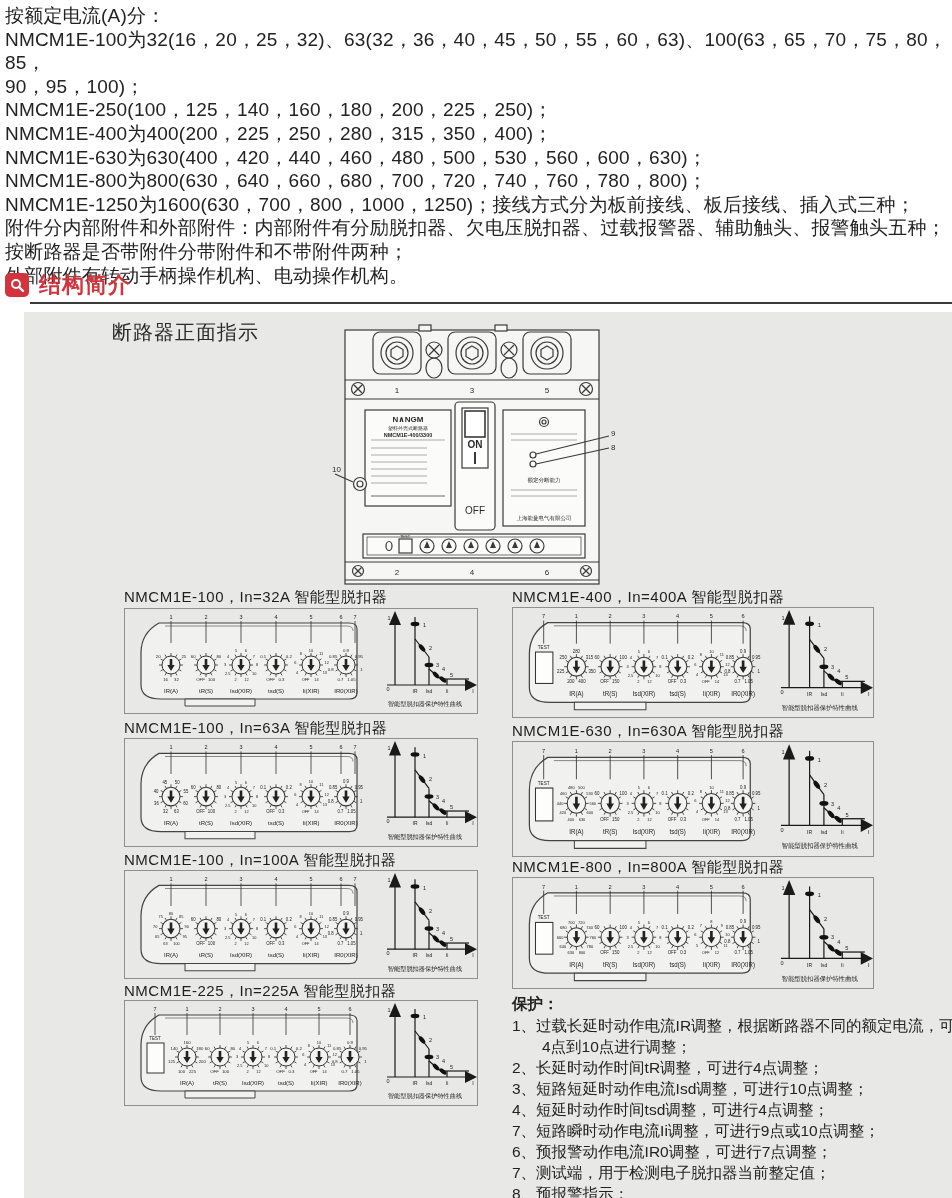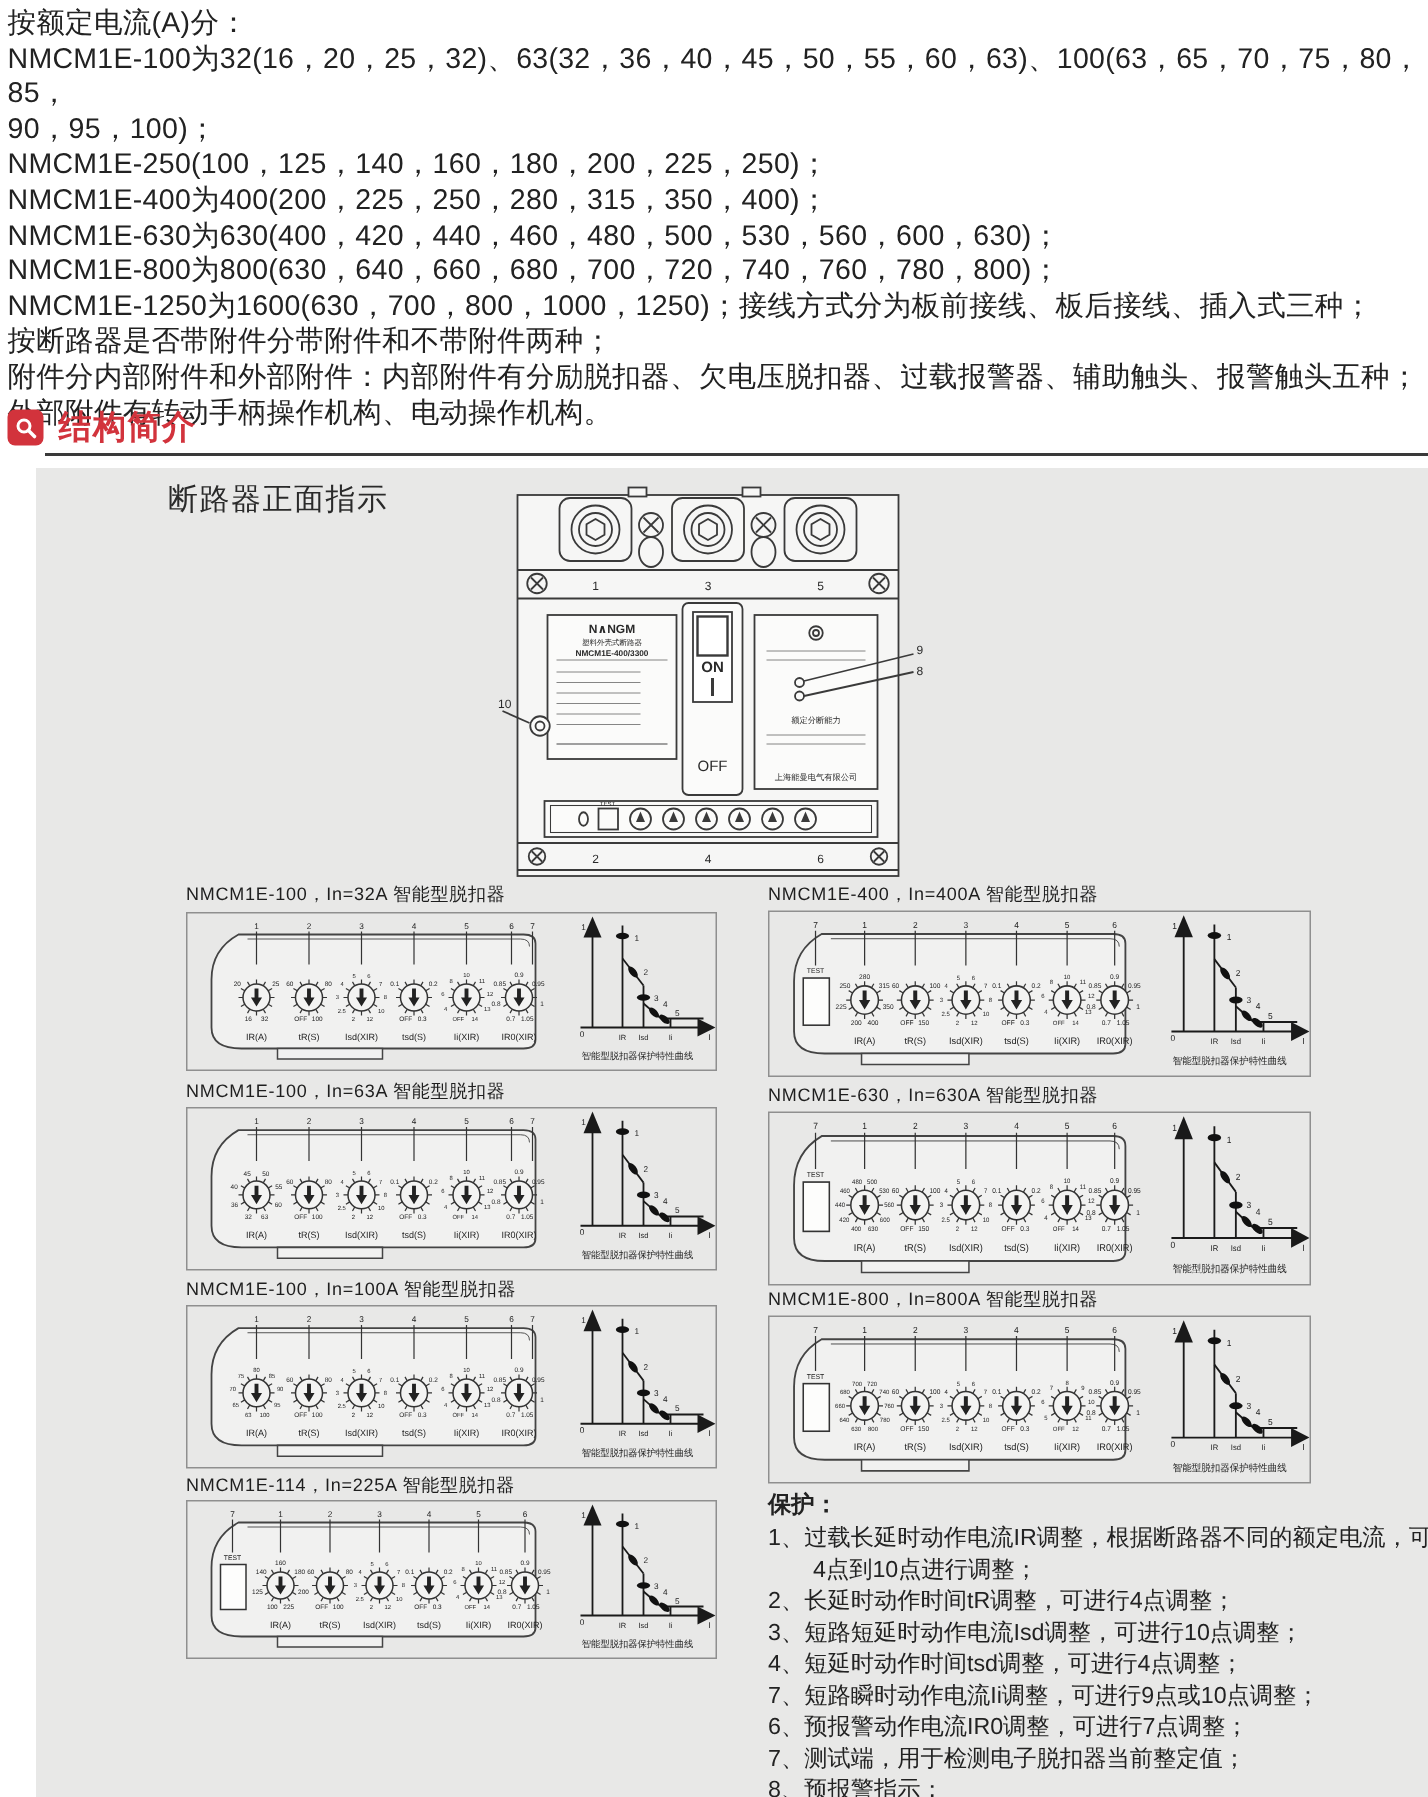--- a/index.html
+++ b/index.html
@@ -9,41 +9,41 @@
          letter-spacing:0.2px;color:#222;}
   .sec-header{position:absolute;left:5px;top:270px;display:flex;align-items:center;gap:10px;}
   .sec-icon{width:24px;height:24px;border-radius:5px;display:flex;align-items:center;justify-content:center;
             color:#fff;font-size:15px;font-weight:bold;}
   .sec-title{font-size:22px;font-weight:bold;letter-spacing:1px;}
   .sec-rule{position:absolute;left:30px;top:302px;width:922px;border-top:2px solid #3a3a3a;}
   .gray-panel{position:absolute;left:0;top:312px;width:952px;height:886px;background:#e8e8e7;margin-left:24px;}
   .front-label{position:absolute;left:88px;top:7px;font-size:20px;color:#2a2a2a;letter-spacing:1px;}
   .breaker-wrap{position:absolute;left:303px;top:12px;}
   .col-section{position:absolute;}
-  .col-section .t-title{font-size:12px;color:#1e1e1e;letter-spacing:0.5px;white-space:nowrap;}
+  .col-section .t-title{font-size:15px;color:#1e1e1e;letter-spacing:0.5px;white-space:nowrap;}
   .t-box{position:absolute;left:0;border:1px solid #8f8f8f;}
   .t-box svg{display:block;width:100%;height:100%;}
   .protection{position:absolute;left:488px;top:681px;width:460px;font-size:15.5px;line-height:21px;color:#222;}
   .protection .p-title{font-weight:bold;margin-bottom:1px;}
   .p-item{padding-left:30px;text-indent:-30px;}
 </style>
 </head>
 <body>
 
 <div class="intro" id="intro">
     <div>按额定电流(A)分：</div>
     <div>NMCM1E-100为32(16，20，25，32)、63(32，36，40，45，50，55，60，63)、100(63，65，70，75，80，85，</div>
     <div>90，95，100)；</div>
     <div>NMCM1E-250(100，125，140，160，180，200，225，250)；</div>
     <div>NMCM1E-400为400(200，225，250，280，315，350，400)；</div>
     <div>NMCM1E-630为630(400，420，440，460，480，500，530，560，600，630)；</div>
     <div>NMCM1E-800为800(630，640，660，680，700，720，740，760，780，800)；</div>
     <div>NMCM1E-1250为1600(630，700，800，1000，1250)；接线方式分为板前接线、板后接线、插入式三种；</div>
+    <div>附件分内部附件和外部附件：内部附件有分励脱扣器、欠电压脱扣器、过载报警器、辅助触头、报警触头五种；</div>
     <div>按断路器是否带附件分带附件和不带附件两种；</div>
-    <div>附件分内部附件和外部附件：内部附件有分励脱扣器、欠电压脱扣器、过载报警器、辅助触头、报警触头五种；</div>
     <div>外部附件有转动手柄操作机构、电动操作机构。</div>
   </div>
 
 <div class="sec-header">
   <div class="sec-icon" id="secIcon" style="background: rgb(210, 51, 60);">
     <svg width="15" height="15" viewBox="0 0 15 15">
       <circle cx="6" cy="6" r="4" fill="none" stroke="#fff" stroke-width="2"></circle>
       <line x1="9" y1="9" x2="13" y2="13" stroke="#fff" stroke-width="2.4" stroke-linecap="round"></line>
     </svg>
   </div>
@@ -758,21 +758,21 @@
               <text x="42" y="84" font-size="5" fill="#222" text-anchor="middle" font-family="Liberation Sans, DejaVu Sans, sans-serif">IR</text>
               <text x="56" y="84" font-size="5" fill="#222" text-anchor="middle" font-family="Liberation Sans, DejaVu Sans, sans-serif">Isd</text>
               <text x="74" y="84" font-size="5" fill="#222" text-anchor="middle" font-family="Liberation Sans, DejaVu Sans, sans-serif">Ii</text>
               <text x="100" y="84" font-size="5.5" fill="#222" text-anchor="middle" font-family="Liberation Sans, DejaVu Sans, sans-serif">I</text>
               <text x="52" y="97" font-size="6.2" fill="#222" text-anchor="middle" font-family="Liberation Sans, DejaVu Sans, sans-serif">智能型脱扣器保护特性曲线</text>
             </g>
           </svg>
         </div>
       </div>
       <div class="col-section" style="left: 100px; top: 670px;">
-        <div class="t-title">NMCM1E-114，In=225A 智能型脱扣器</div>
+        <div class="t-title">NMCM1E-225，In=225A 智能型脱扣器</div>
         <div class="t-box" style="top: 18px; width: 352px; height: 104px;">
           <svg viewBox="0 0 352 104" preserveAspectRatio="none">
             <path d="M34,14 H224 Q232,14 232,20 V84 Q232,90 224,90 H36 Q16,90 16,76 V44 Q16,24 34,14 Z" fill="#f1f1f0" stroke="#444" stroke-width="1.2"></path>
             <path d="M60,90 h70 v7 h-70 z" fill="#f1f1f0" stroke="#444" stroke-width="1"></path>
             <path d="M40,17 H222 Q228,17 228,22" fill="none" stroke="#444" stroke-width="0.6"></path>
             <rect x="22" y="42" width="17" height="30" fill="#fdfdfc" stroke="#333" stroke-width="1"></rect>
             <text x="30" y="39" font-size="4.5" fill="#222" text-anchor="middle" font-family="Liberation Sans, DejaVu Sans, sans-serif">TEST</text>
             <text x="30" y="10" font-size="5.5" fill="#222" text-anchor="middle" font-family="Liberation Sans, DejaVu Sans, sans-serif">7</text>
             <line x1="30" y1="12" x2="30" y2="34" stroke="#333" stroke-width="0.8"></line>
             <text x="62" y="10" font-size="5.5" fill="#222" text-anchor="middle" font-family="Liberation Sans, DejaVu Sans, sans-serif">1</text>

